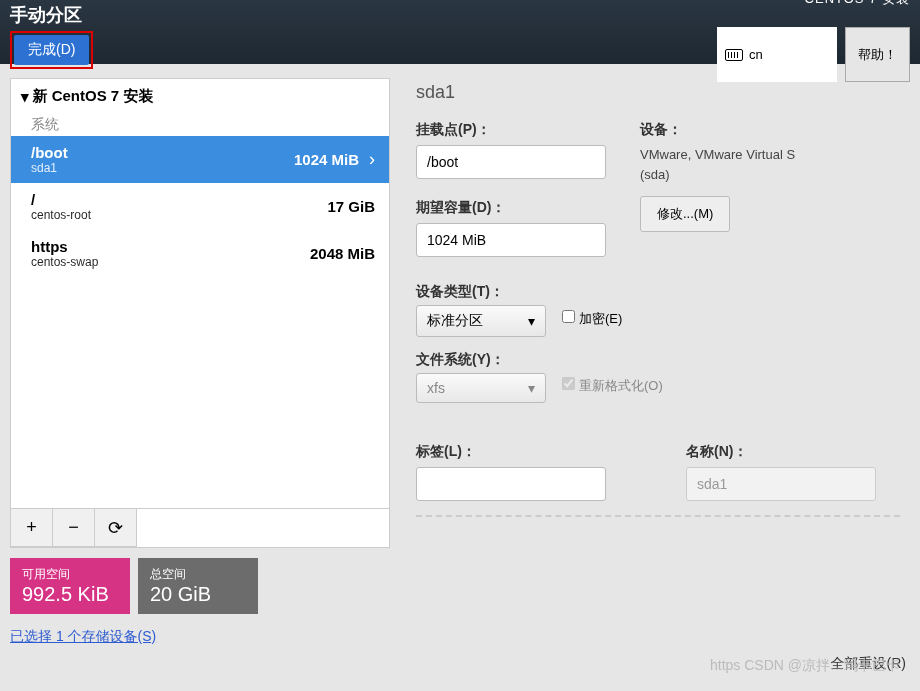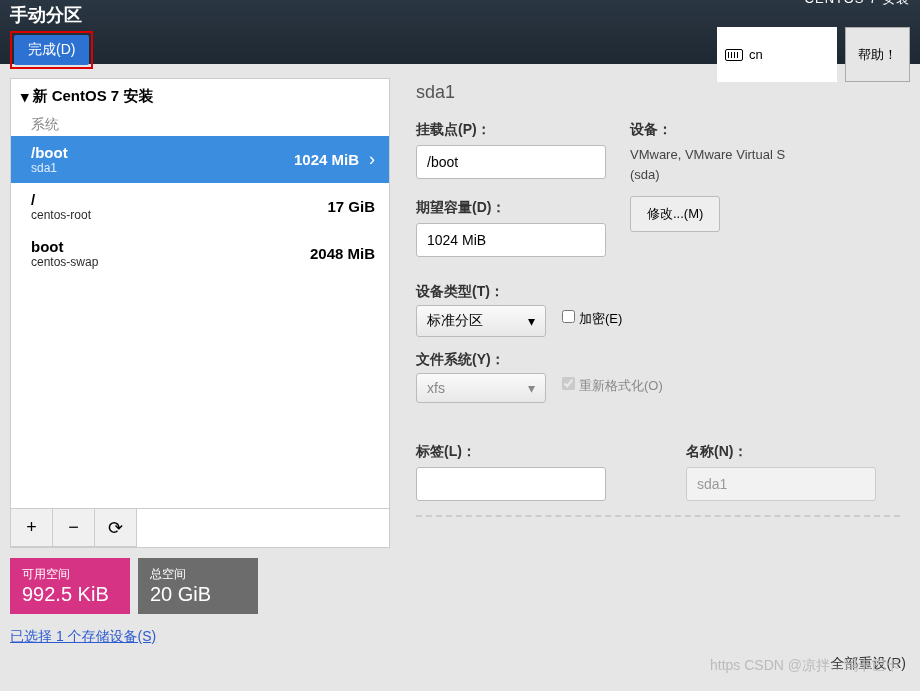--- a/index.html
+++ b/index.html
@@ -26,21 +26,21 @@
 .p-name { font-weight: bold; font-size: 15px; }
 .p-sub { font-size: 12px; opacity: 0.85; }
 .p-right { display: flex; align-items: center; gap: 10px; }
 .p-size { font-weight: bold; font-size: 15px; }
 .chevron { font-size: 18px; color: #fff; }
 .spacer { flex: 1; }
 .toolbar { display: flex; border-top: 1px solid #ccc; }
 .tool-btn { width: 42px; height: 38px; background: #f0f0f0; border: 1px solid #ccc; border-top: none; border-left: none; font-size: 18px; cursor: pointer; display: flex; align-items: center; justify-content: center; }
 .right-pane { flex: 1; padding: 4px 10px; }
 .device-title { font-size: 18px; color: #555; margin-bottom: 18px; }
-.form-grid { display: flex; gap: 24px; }
+.form-grid { display: flex; gap: 34px; }
 .form-col { display: flex; flex-direction: column; gap: 6px; }
 .form-label { font-size: 14px; font-weight: bold; color: #333; }
 .text-input { border: 1px solid #bbb; background: #fff; padding: 8px 10px; font-size: 14px; width: 190px; border-radius: 3px; }
 .device-text { font-size: 13px; color: #444; line-height: 1.5; max-width: 180px; }
 .modify-btn { background: #eee; border: 1px solid #bbb; padding: 8px 16px; font-size: 13px; border-radius: 3px; cursor: pointer; width: fit-content; margin-top: 6px; }
 .section { margin-top: 26px; }
 .select-box { display: inline-flex; align-items: center; justify-content: space-between; border: 1px solid #bbb; background: linear-gradient(#fafafa,#e8e8e8); padding: 6px 10px; width: 130px; border-radius: 3px; cursor: pointer; margin-top: 4px; }
 .select-box.disabled { color: #888; }
 .checkbox-row { display: inline-flex; align-items: flex-start; gap: 4px; margin-left: 16px; font-size: 13px; }
 .checkbox-row.disabled { color: #888; }
@@ -104,21 +104,21 @@
         <span class="p-name">/</span>
         <span class="p-sub">centos-root</span>
       </div>
       <div class="p-right">
         <span class="p-size">17 GiB</span>
       </div>
     </div>
 
     <div class="partition-row">
       <div class="p-left">
-        <span class="p-name">boot</span>
+        <span class="p-name">https</span>
         <span class="p-sub">centos-swap</span>
       </div>
       <div class="p-right">
         <span class="p-size">2048 MiB</span>
       </div>
     </div>
 
     <div class="spacer"></div>
     <div class="toolbar">
       <button class="tool-btn">+</button>

